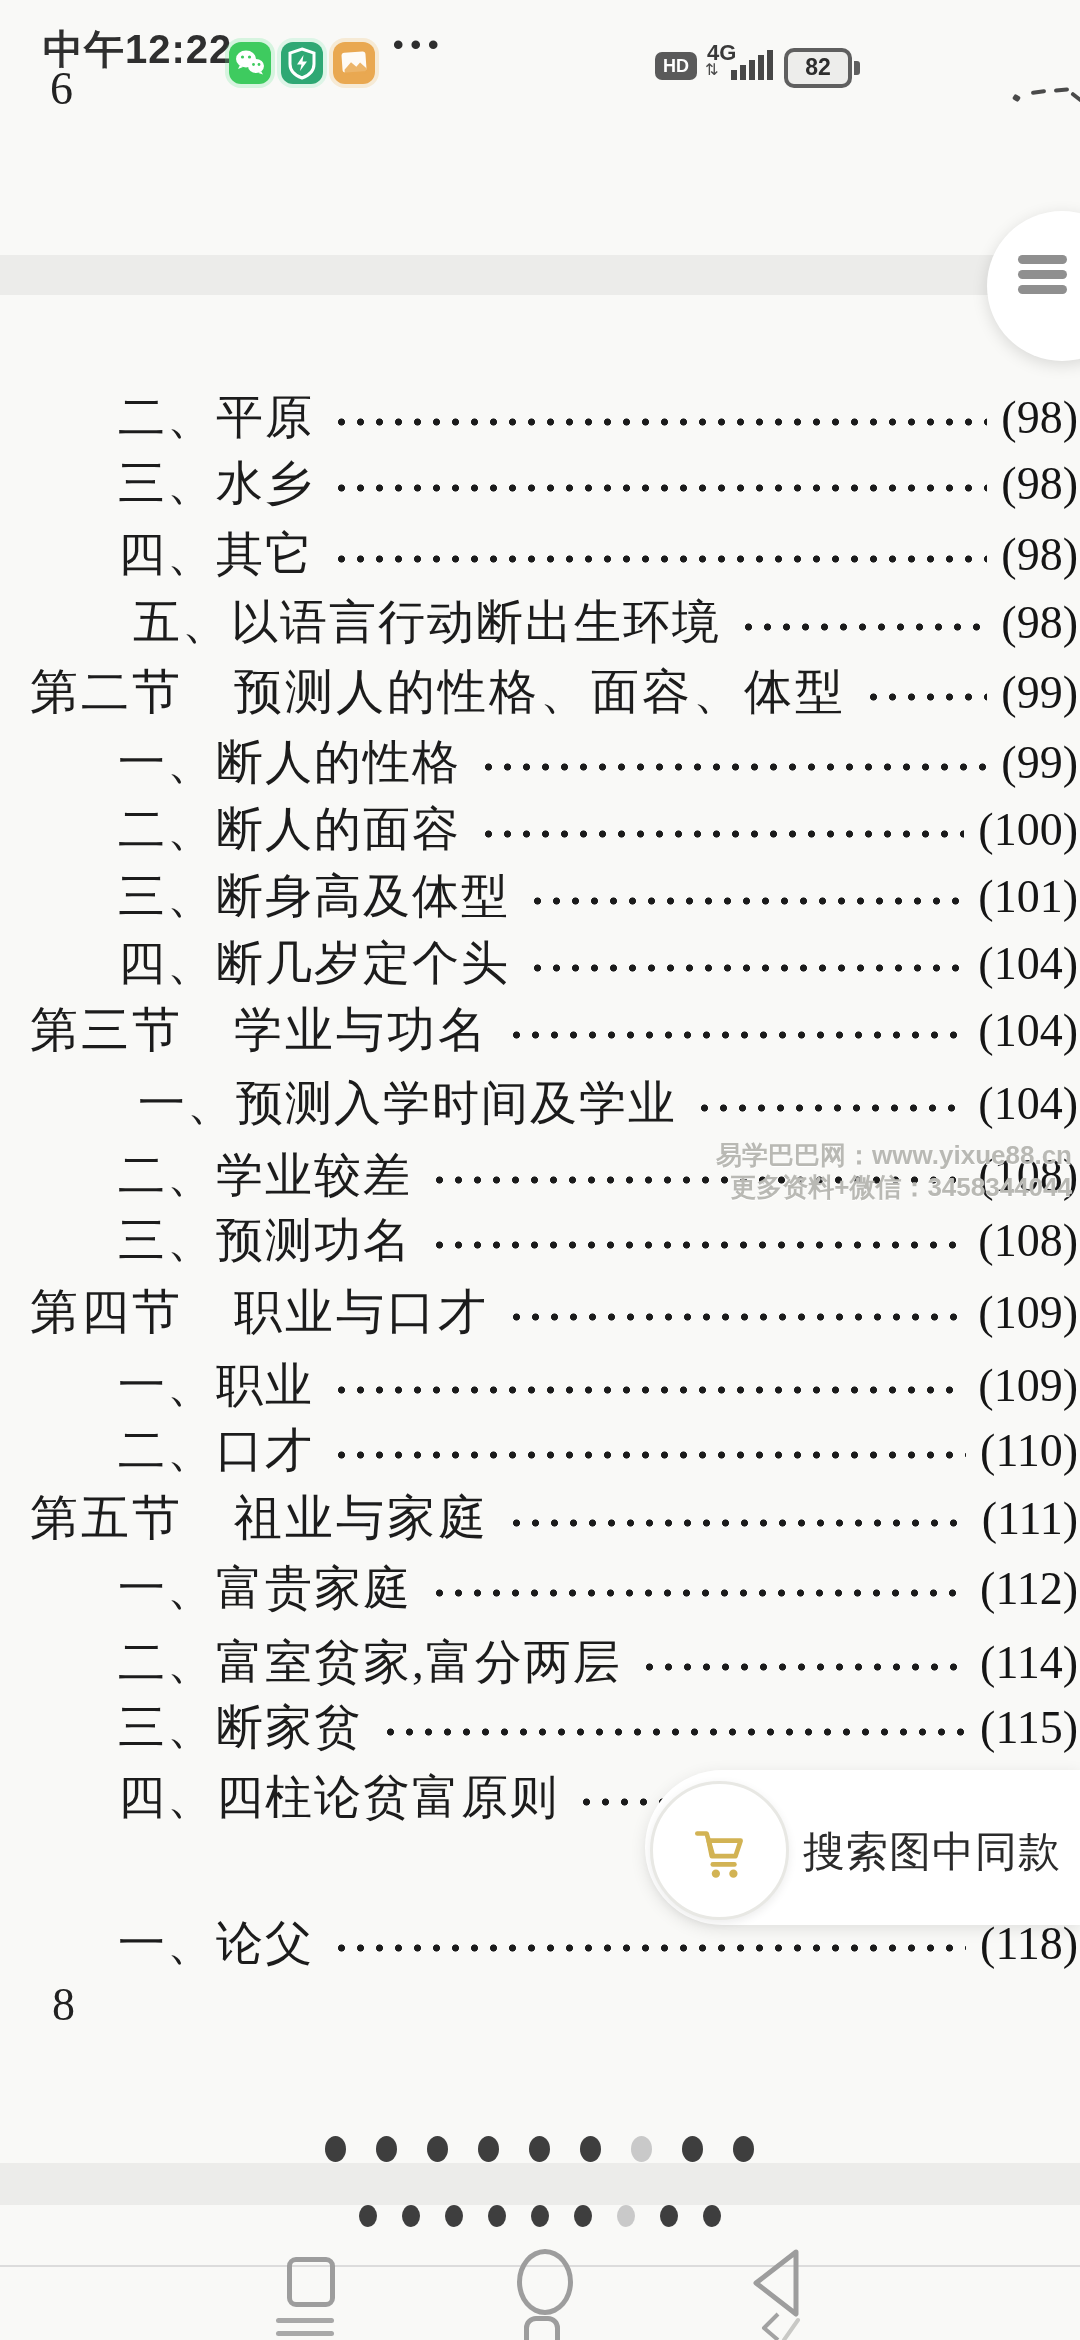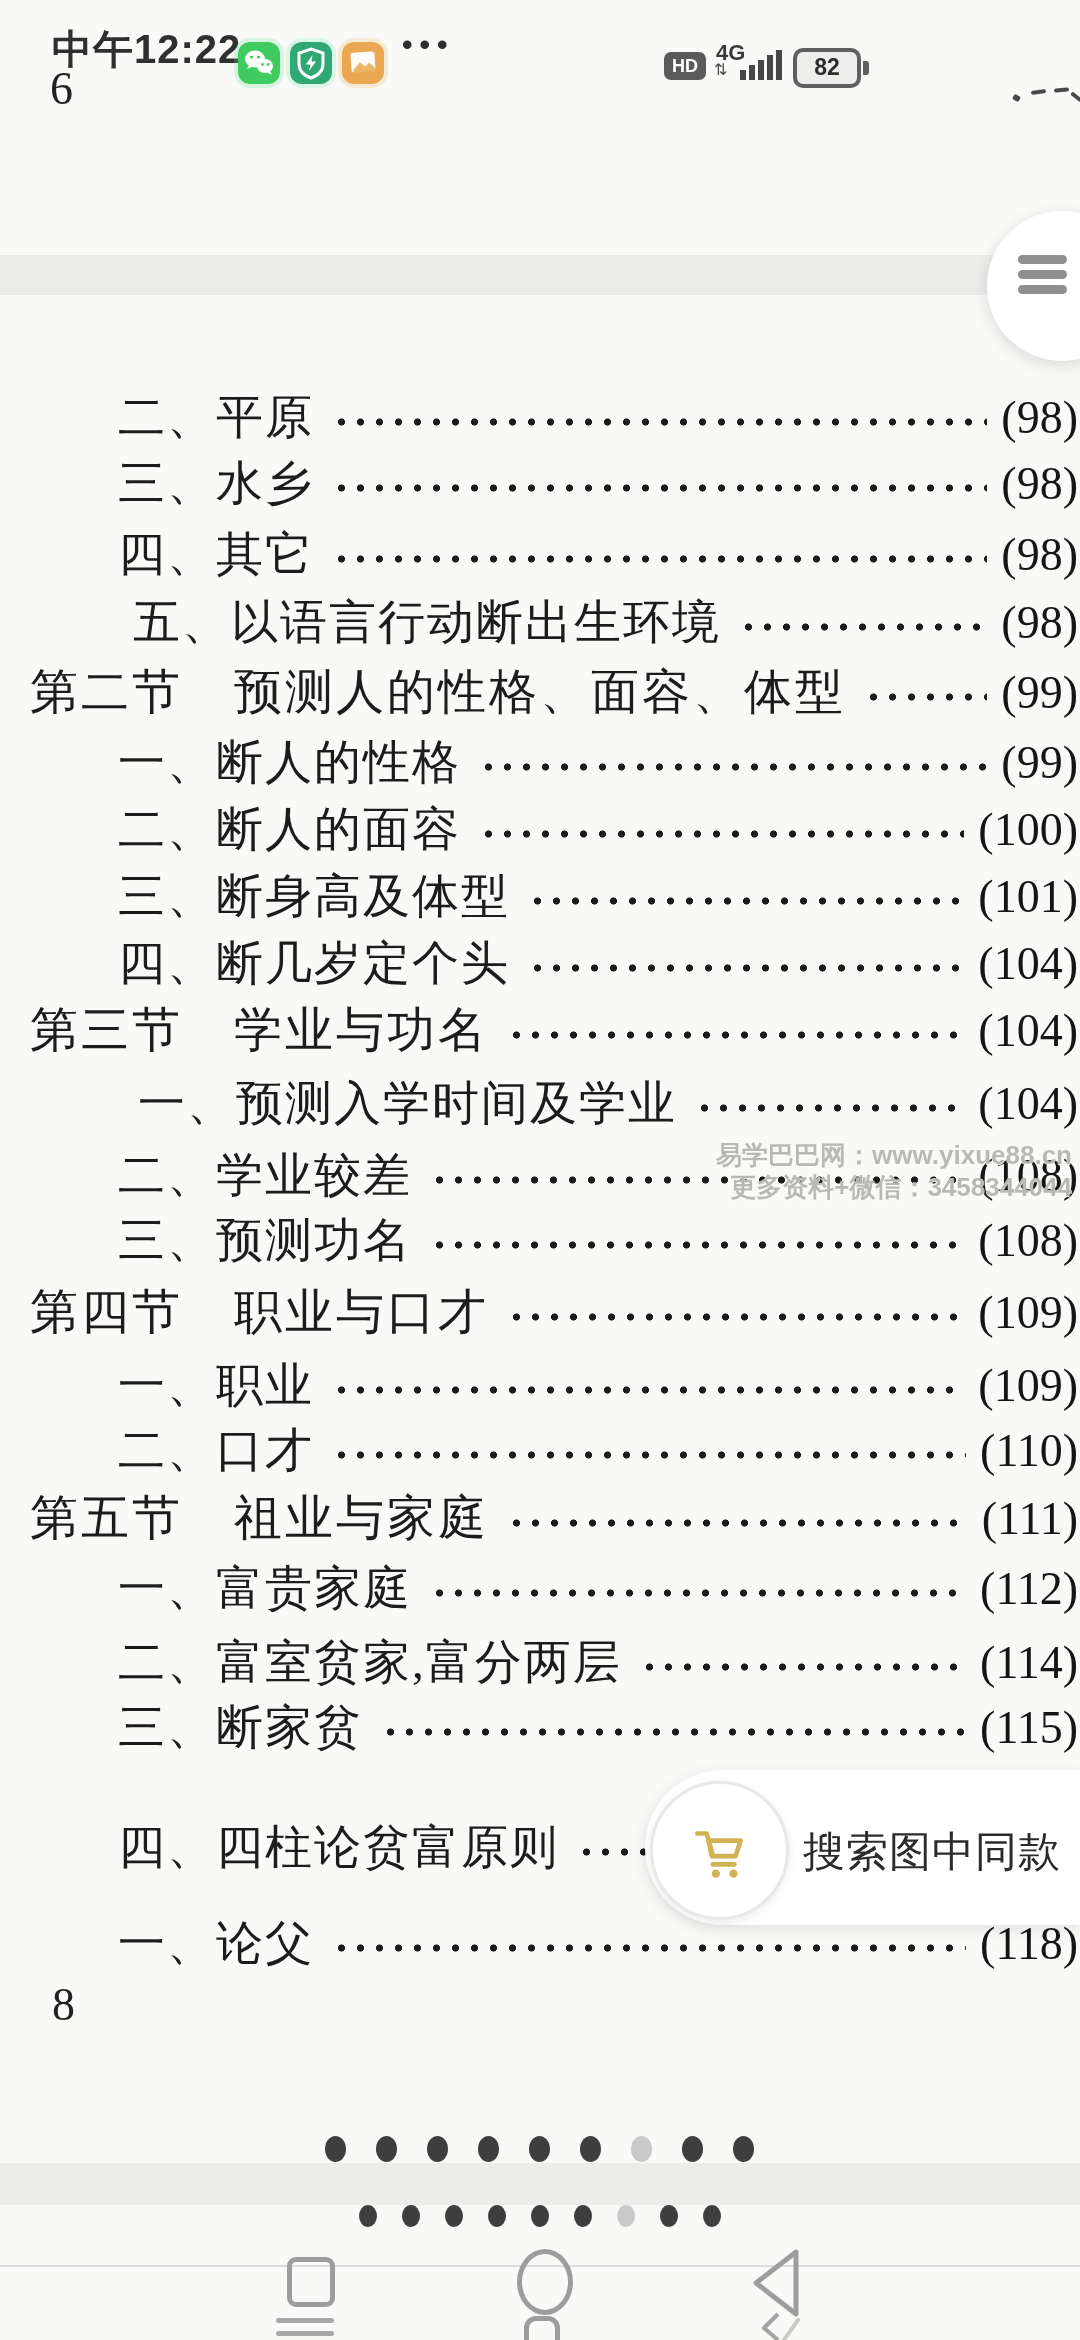--- a/index.html
+++ b/index.html
@@ -2,21 +2,21 @@
 <html><head>
 <meta charset="utf-8">
 <style>
   html,body{margin:0;padding:0;background:#e8e8e8;}
   .screen{
     position:relative;width:1080px;height:2340px;margin:0 auto;
     background:#f9f9f7;overflow:hidden;
     font-family:"Liberation Serif","DejaVu Serif",serif;color:#1c1c1c;
   }
   
-  .statusbar{position:absolute;left:16px;top:0;width:972px;height:110px;z-index:30;}
+  .statusbar{position:absolute;left:7px;top:0;width:972px;height:110px;z-index:30;}
   .sb-time{position:absolute;left:36px;top:22px;font-family:"Liberation Sans","DejaVu Sans",sans-serif;
     font-size:40px;font-weight:bold;color:#2f2f2f;letter-spacing:1px;}
   .appicon{position:absolute;top:42px;width:42px;height:42px;border-radius:12px;}
   .appicon svg{position:absolute;left:0;top:0;}
   .ai-wechat{left:222px;background:#3ecb5f;box-shadow:0 0 0 4px rgba(110,230,150,.25);}
   .ai-shield{left:274px;background:#2fa874;box-shadow:0 0 0 4px rgba(110,230,170,.2);}
   .ai-gallery{left:326px;background:#e9a851;box-shadow:0 0 0 4px rgba(240,190,110,.25);}
   .sb-more{position:absolute;left:386px;top:28px;font-family:"Liberation Sans",sans-serif;
     font-size:30px;font-weight:bold;color:#2e2e2e;letter-spacing:7px;}
   .sb-hd{position:absolute;left:648px;top:52px;width:42px;height:28px;background:#5a5a5a;border-radius:7px;
@@ -253,21 +253,21 @@
       <div class="toc-row sub" style="top: 1631px;">
         <span class="lbl">二、富室贫家,富分两层</span>
         <span class="leader"></span>
         <span class="pg">(114)</span>
       </div>
       <div class="toc-row sub" style="top: 1696px;">
         <span class="lbl">三、断家贫</span>
         <span class="leader"></span>
         <span class="pg">(115)</span>
       </div>
-      <div class="toc-row sub" style="top: 1816px;">
+      <div class="toc-row sub" style="top: 1766px;">
         <span class="lbl">四、四柱论贫富原则</span>
         <span class="leader"></span>
       </div>
       <div class="toc-row sub" style="top: 1912px;">
         <span class="lbl">一、论父</span>
         <span class="leader"></span>
         <span class="pg">(118)</span>
       </div>
     </div>
 

